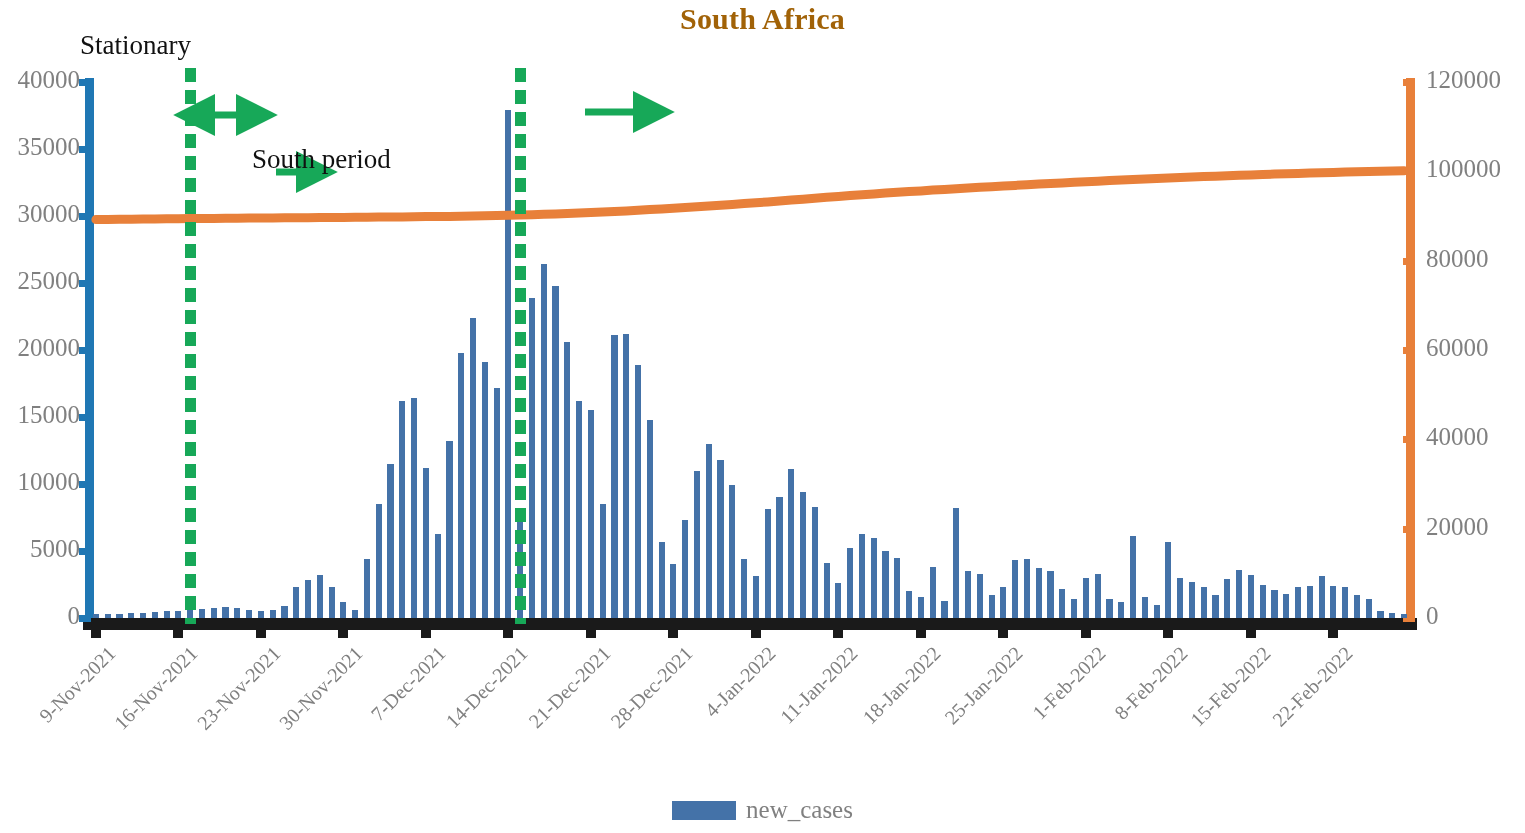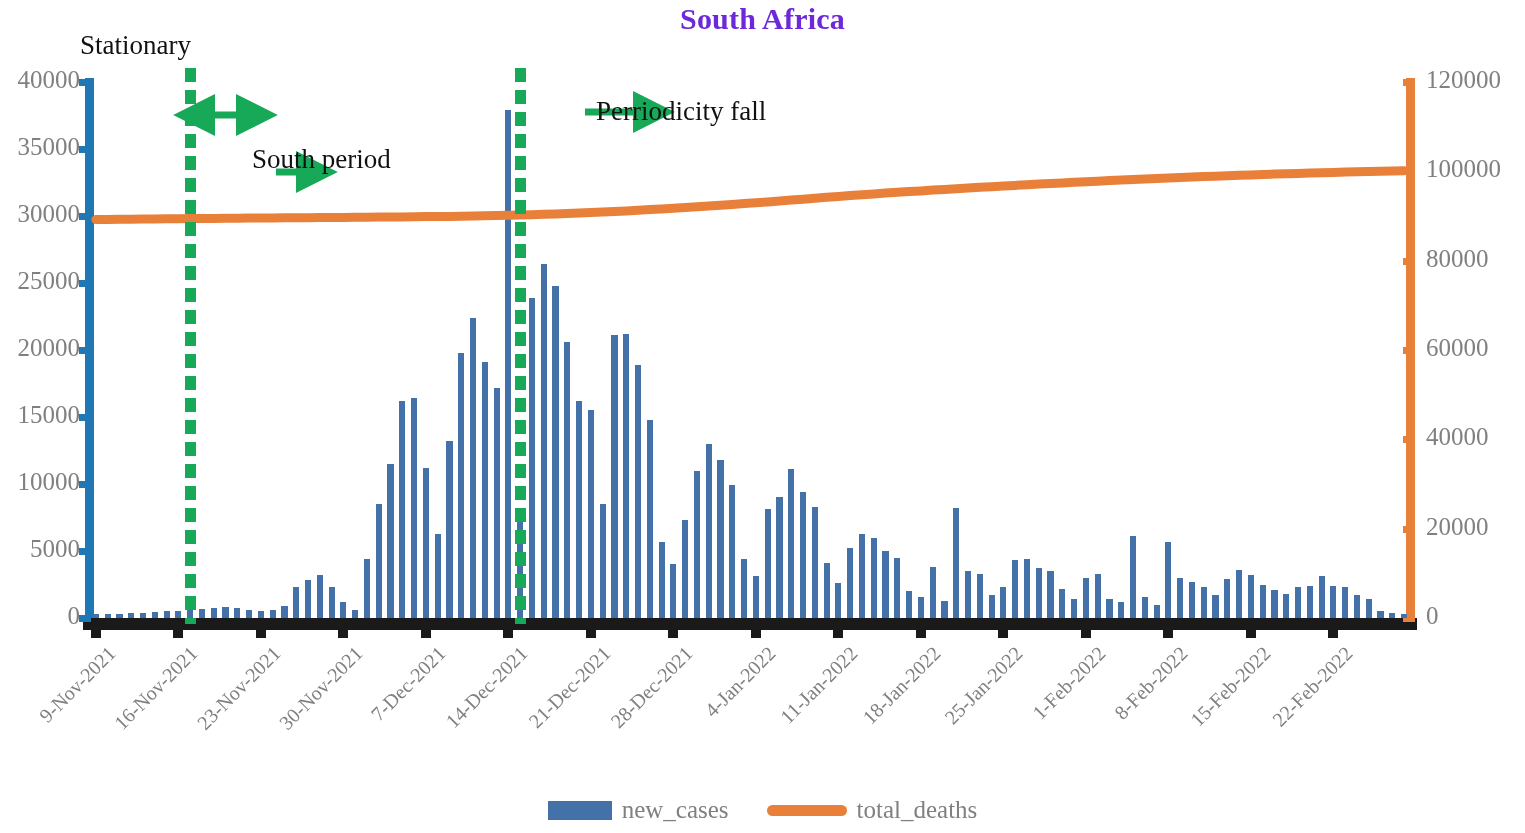--- a/index.html
+++ b/index.html
@@ -4,21 +4,21 @@
 <style>
   html,body{margin:0;padding:0;background:#ffffff;}
   body{width:1525px;height:833px;overflow:hidden;
        font-family:"Liberation Serif",serif;}
   #root{position:relative;width:1525px;height:833px;background:#fff;}
 
   
   .title{
     position:absolute;left:0;top:2px;width:1525px;text-align:center;
     font-family:"Liberation Serif",serif;font-weight:bold;font-size:30px;
-    color:#6d28d9;letter-spacing:.2px;
+    color:#a16207;letter-spacing:.2px;
   }
 
   
   #plot{position:absolute;left:90px;top:82px;width:1320px;height:540px;}
   #plot-inner{position:absolute;inset:0;}
 
   
   .spine-left{position:absolute;left:-5px;top:-4px;width:9px;height:548px;background:#1f77b4;}
   .spine-right{position:absolute;left:1316px;top:-4px;width:9px;height:548px;background:#e8803a;}
   .spine-bottom{position:absolute;left:-7px;top:536px;width:1334px;height:12px;background:#1a1a1a;}
@@ -279,27 +279,22 @@
 
         <line x1="196" y1="110" x2="248" y2="110" stroke="#17a858" stroke-width="7" marker-end="url(#ah)"></line>
 
         <line x1="505" y1="50" x2="585" y2="50" stroke="#17a858" stroke-width="7" marker-end="url(#ah)"></line>
       </svg>
 
     </div>
 
     <div class="annot" style="left:-10px;top:-52px;">Stationary</div>
     <div class="annot" style="left:162px;top:62px;">South period</div>
-    <div class="annot" style="left:506px;top:14px;">Perriodicity fall</div>
   </div>
 
   <div id="legend">
     <div class="leg-item">
       <span class="leg-swatch-bar"></span>
       <span class="leg-text">new_cases</span>
     </div>
-    <div class="leg-item">
-      <span class="leg-swatch-line"></span>
-      <span class="leg-text">total_deaths</span>
-    </div>
   </div>
 
 </div>
 
 </body></html>

